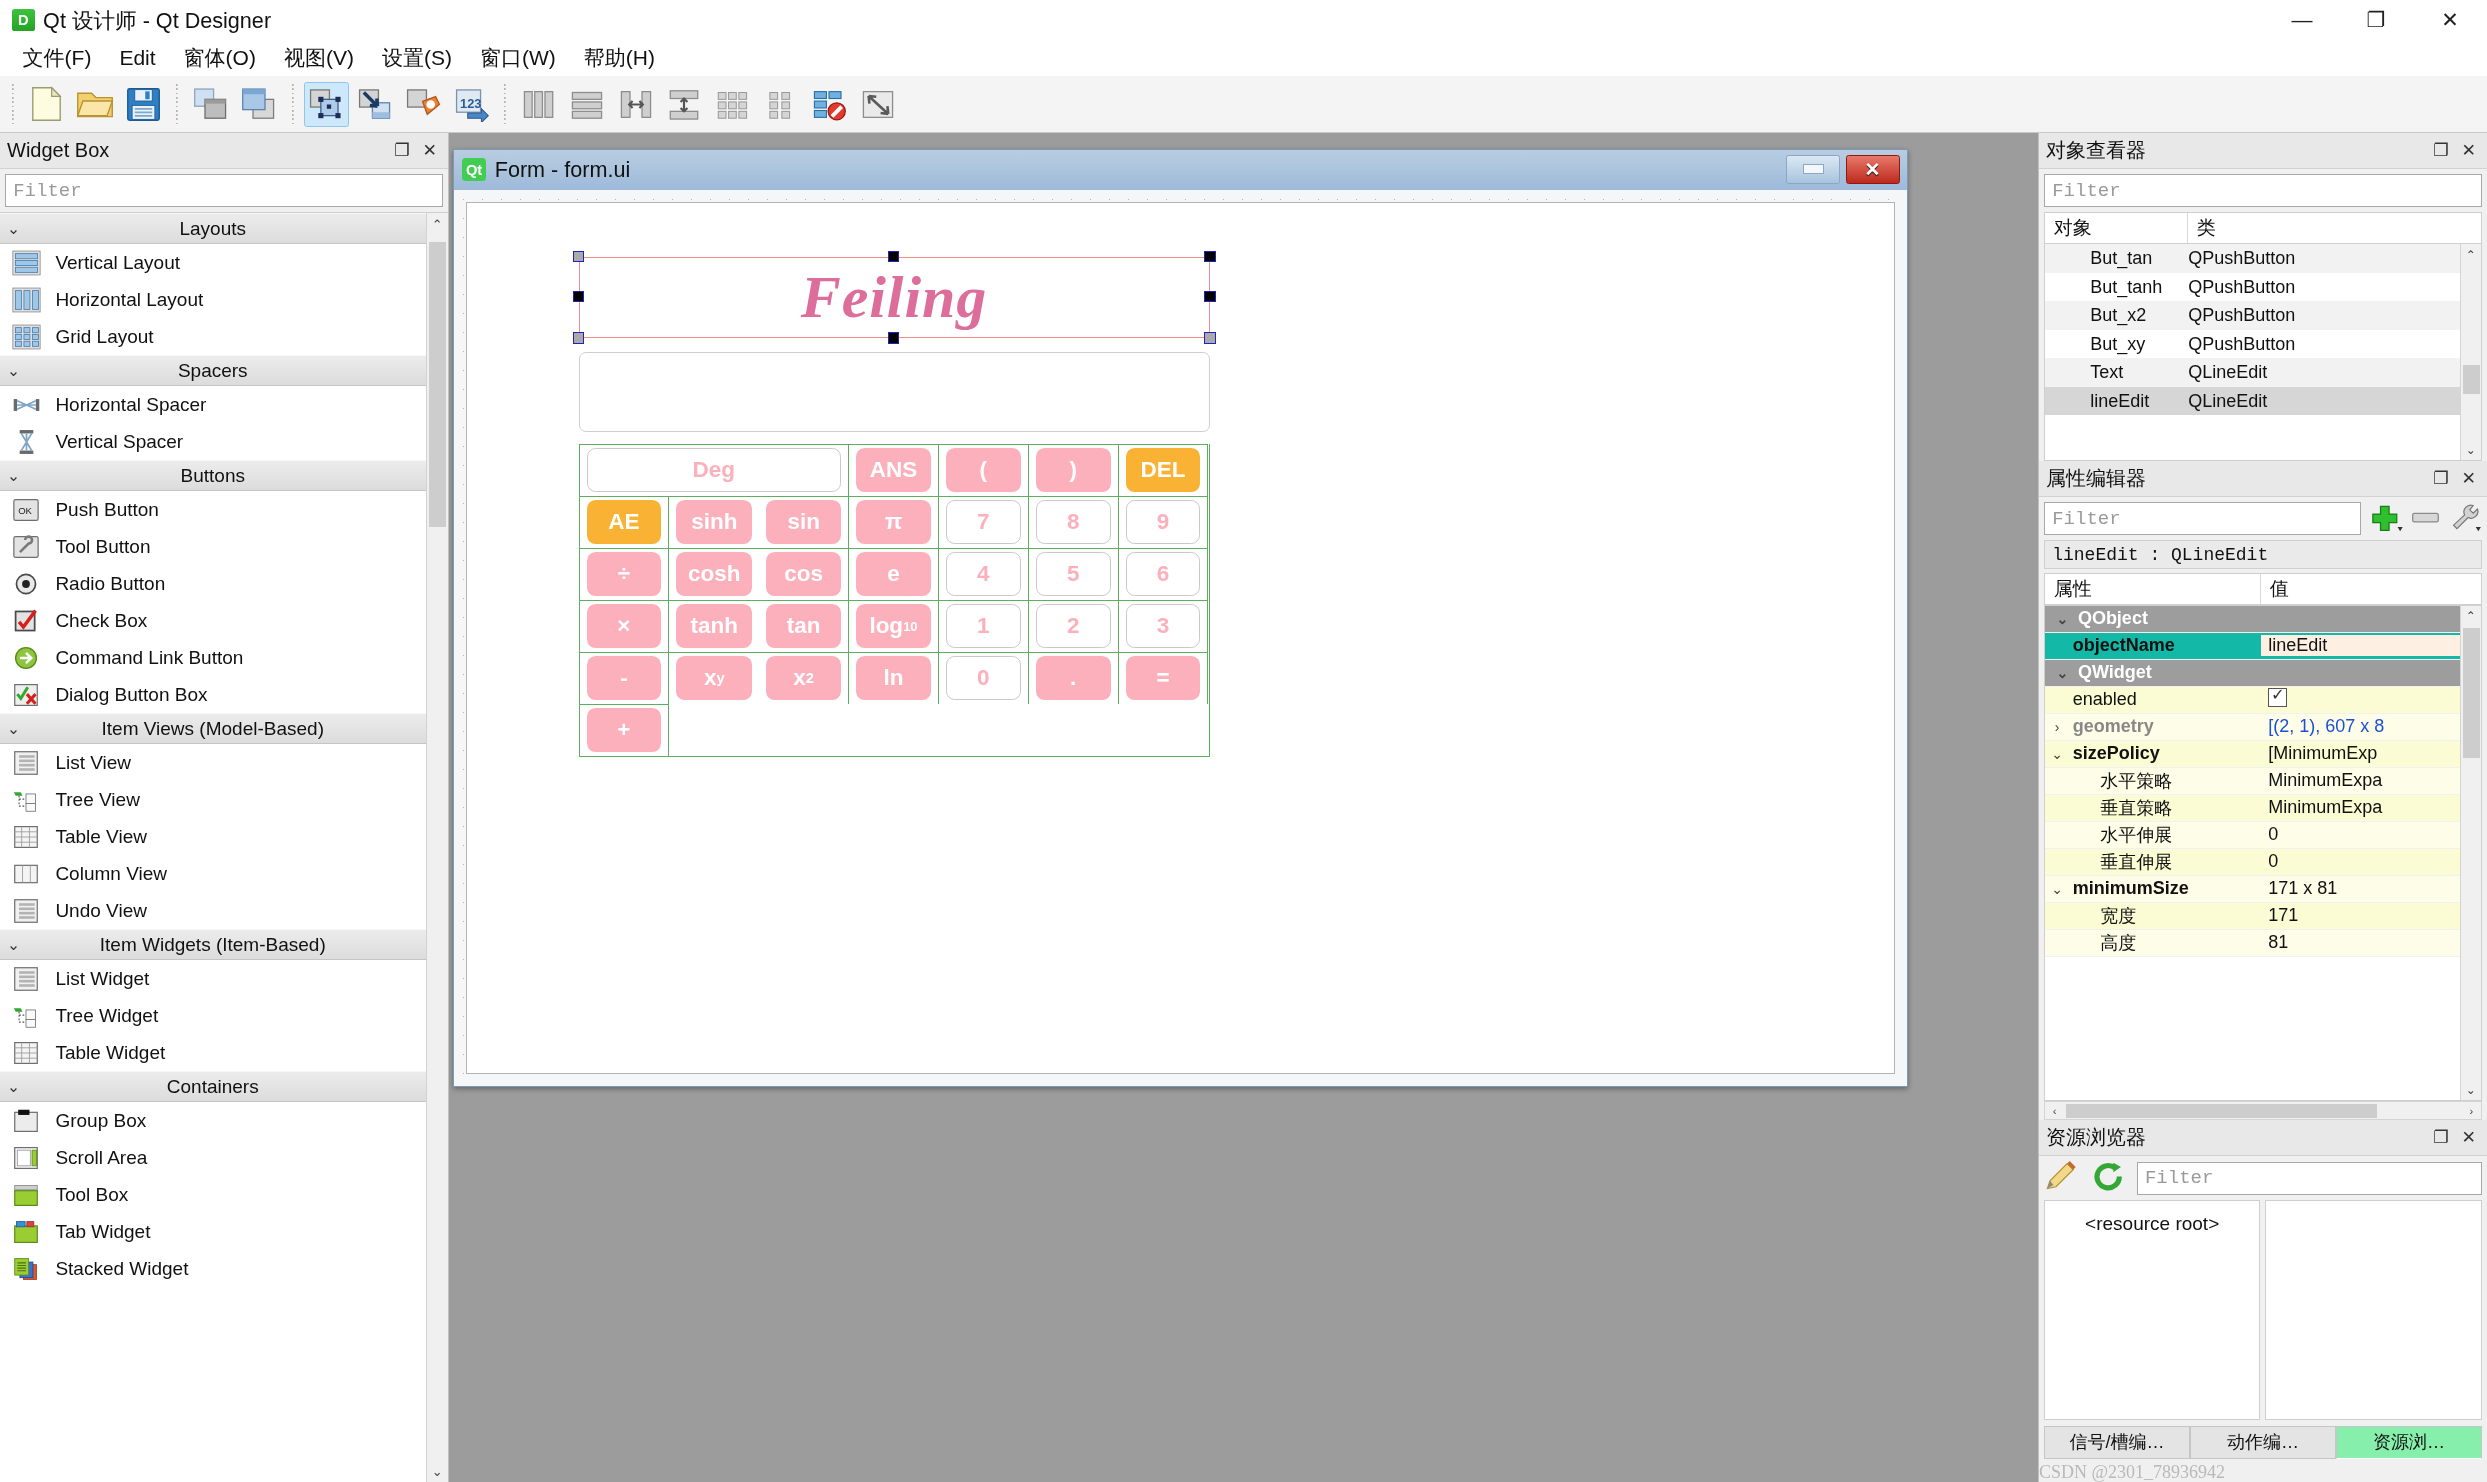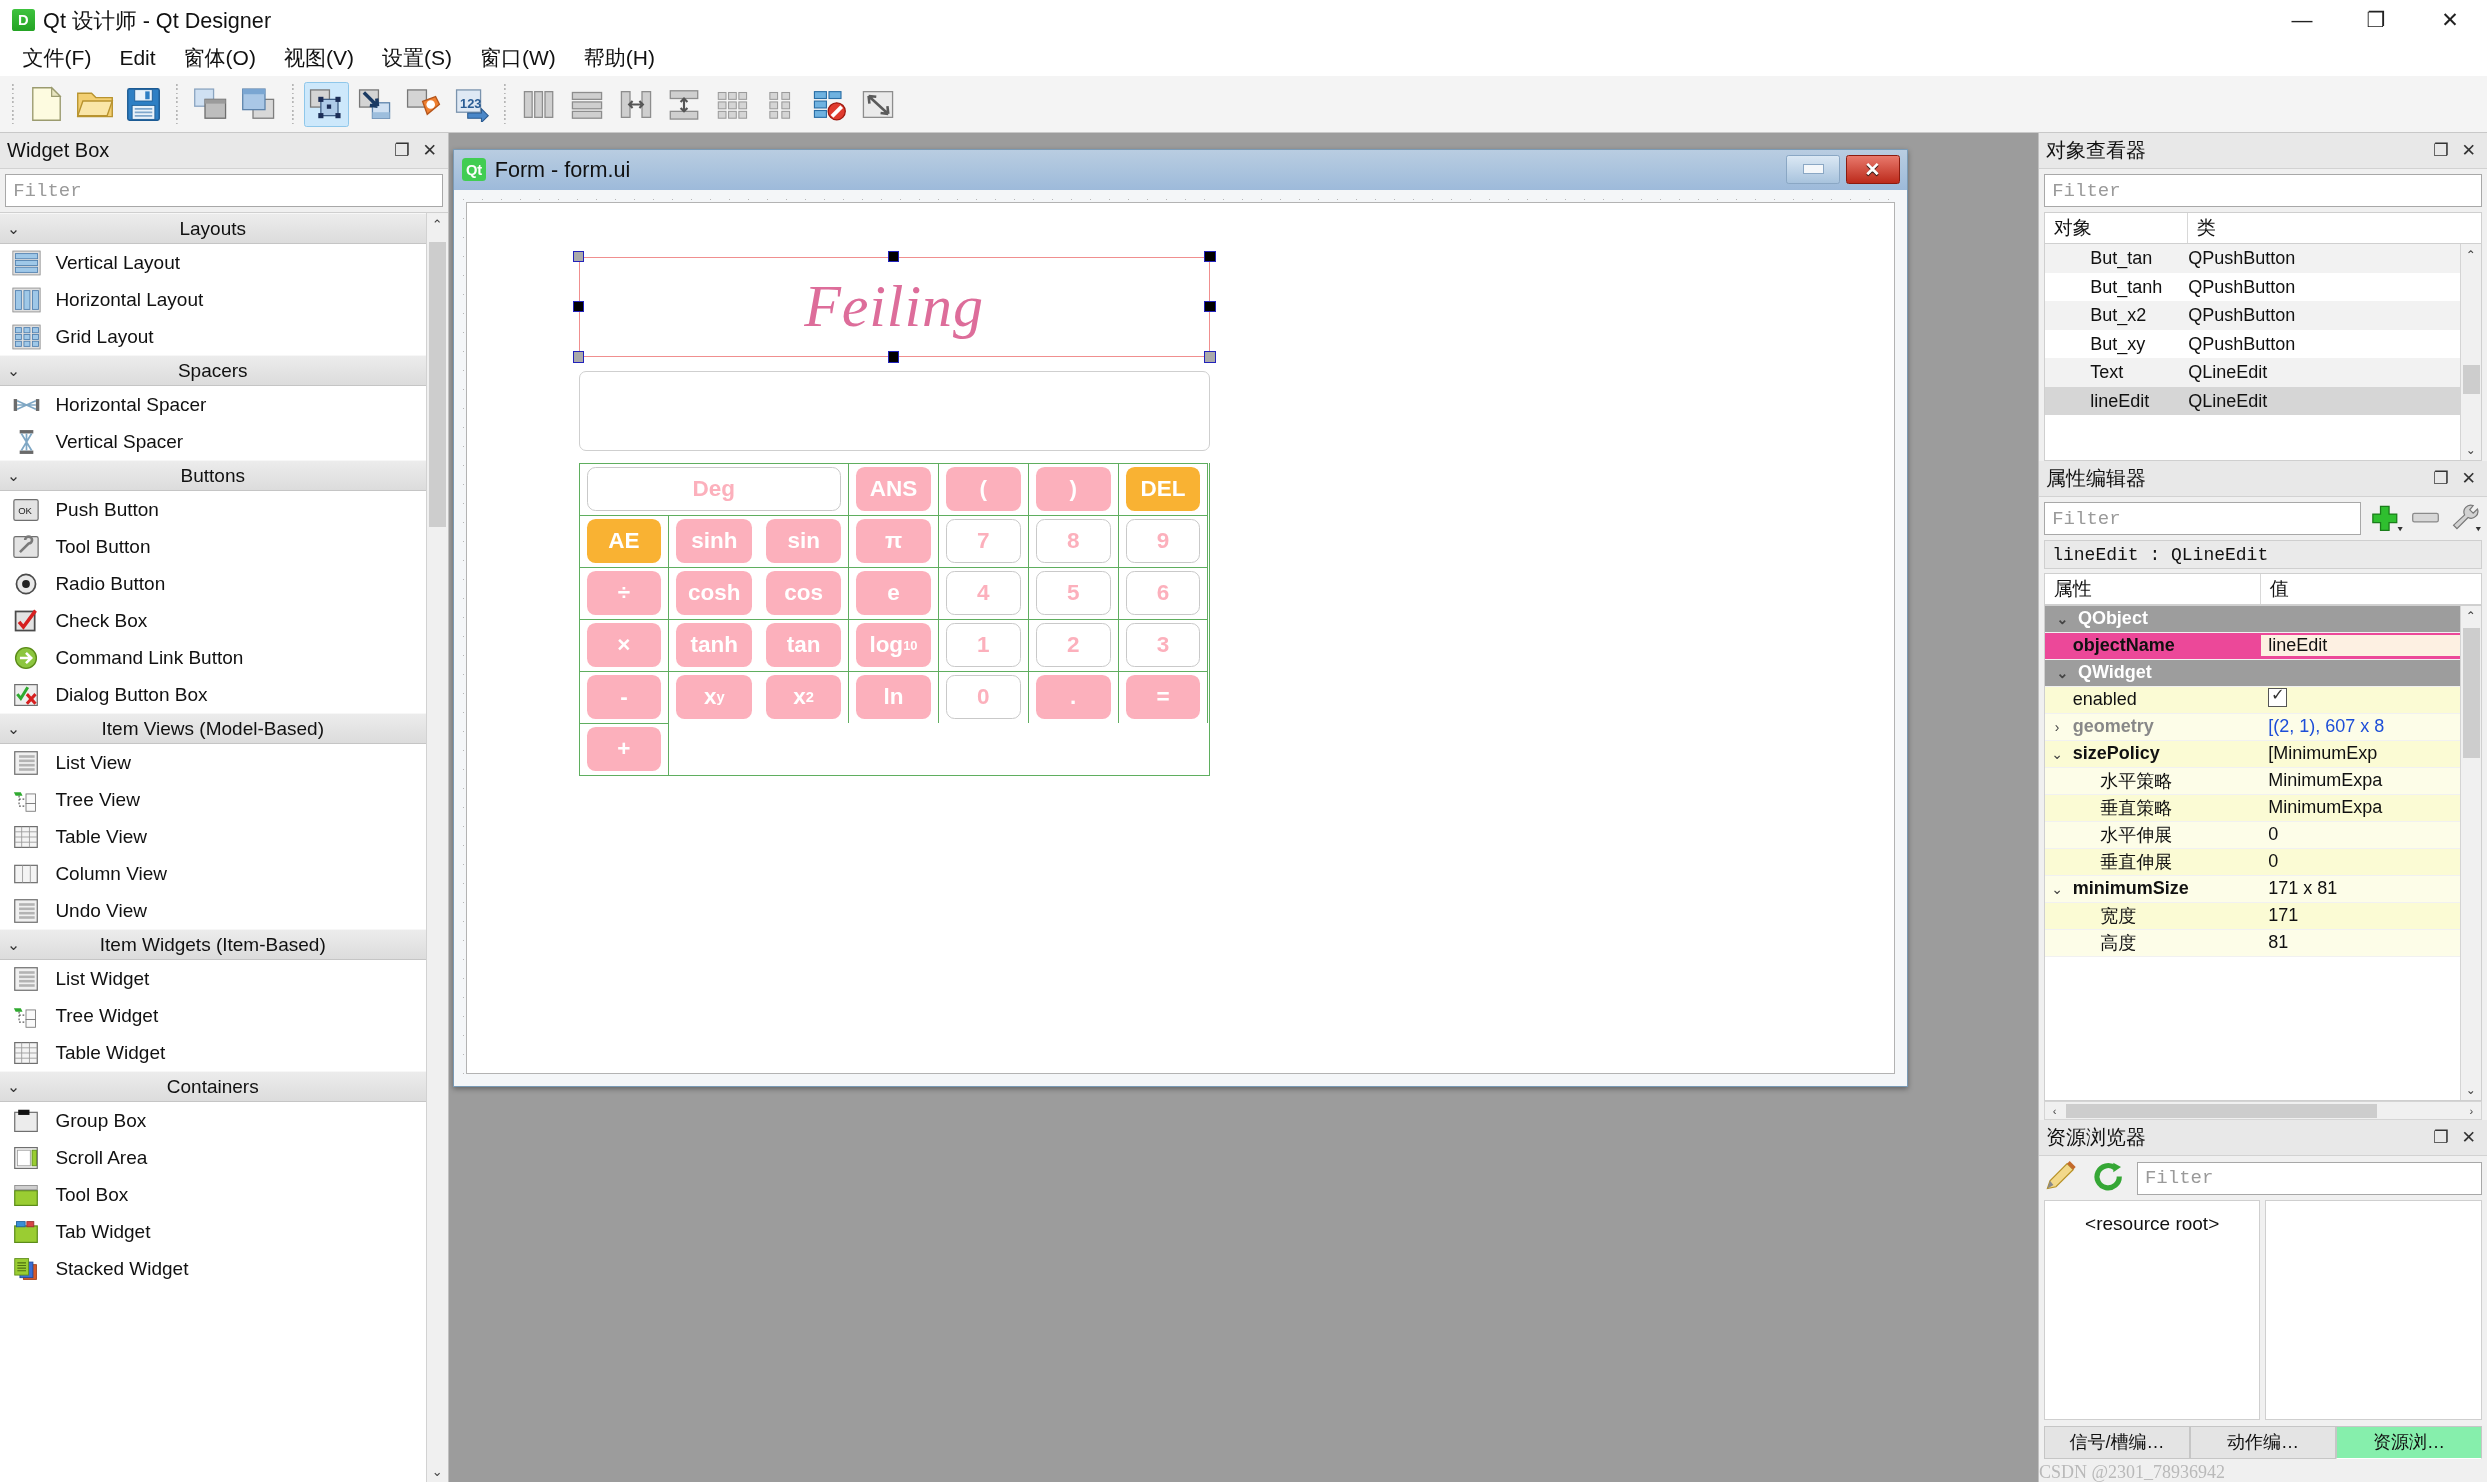--- a/index.html
+++ b/index.html
@@ -112,21 +112,21 @@
      color:#fff; font-size:19px; font-weight:bold; text-shadow:0 0.9px 0.9px #000;}
   .formwin-body { flex:1; background:#f4f6f8; padding:12px; position:relative;
     background-image: radial-gradient(#b6b6b6 0.9px, transparent 0.9px);
     background-size:19px 19px;
   }
   .form-canvas { position:absolute; left:12px; top:12px; right:12px; bottom:12px;
      background:#fff; border:0.9px solid #b3b3b3; }
 
   
   .calc { position:absolute; left:112px; top:54px; width:631px; }
-  .calc-title-row { height:100px; position:relative; }
+  .calc-title-row { height:81px; position:relative;font-weight:bold; }
   .calc-title {
     position:absolute; inset:0; display:flex; align-items:center; justify-content:center;
     font-family:"Liberation Serif", serif; font-style:italic;
     font-size:60px; color:#dd6d9a; letter-spacing:0.9px;
   }
   .sel-box { position:absolute; left:0; top:0; right:0; bottom:0; border:0.9px solid #f08f8f; }
   .handle { position:absolute; width:11.2px;height:11.2px; background:#aaa; border:1.7px solid #2222bb; }
   .handle.dark { background:#000; }
   .display {
     height:80px; margin-top:14px; border:0.9px solid #cfcfcf; border-radius:7px; background:#fff;
@@ -173,21 +173,21 @@
     display:flex; align-items:center; padding-left:7px;
     font-family:"Liberation Mono", monospace; font-size:18px; color:#111;
   }
   .prop-rows { background:#fff; border:0.9px solid #cfcfcf; flex:1; overflow:hidden; position:relative;}
   .prow { display:flex; height:27px; align-items:center; font-size:18px; color:#111;
      border-bottom:0.9px solid #f1f1f1;}
   .prow .p1 { width:216px; display:flex; align-items:center; }
   .prow .p2 { flex:1; padding-left:7px; overflow:hidden; white-space:nowrap;}
   .prow.group { background:#9d9d9d; color:#fff; font-weight:bold; }
   .prow.group .p1 { padding-left:5.2px; }
-  .prow.name { background:#ec4899; font-weight:bold;}
+  .prow.name { background:#14b8a6; font-weight:bold;}
   .prow.name .p2 { background:#fdf0e2; font-weight:normal;}
   .prow.y  { background:#fbfbd4; }
   .prow.y2 { background:#fdfde8; }
   .prow .ind { width:24px; text-align:center; font-size:14px; color:#444;}
   .prow .lbl { padding-left:3.5px; }
   .prow .lbl.i2 { padding-left:31px; }
   .prow.bold .lbl { font-weight:bold; }
   .prow .chk { width:19px;height:19px;border:1.7px solid #555;background:#fff;display:inline-block;
      position:relative;}
   .prow .chk:after{content:"✓";position:absolute;left:1.7px;top:-4.3px;font-size:16.4px;color:#333;}

